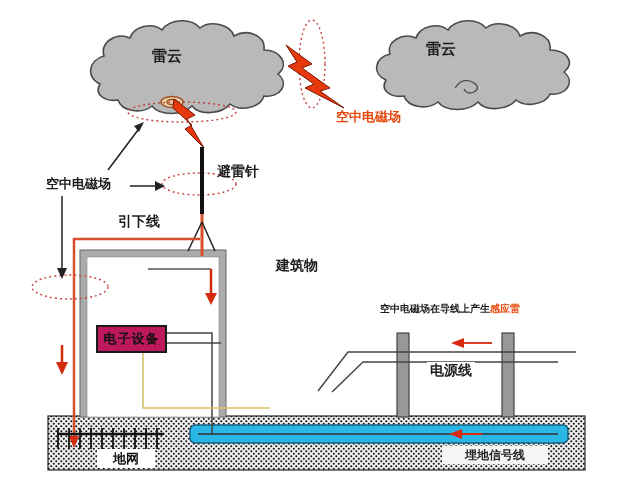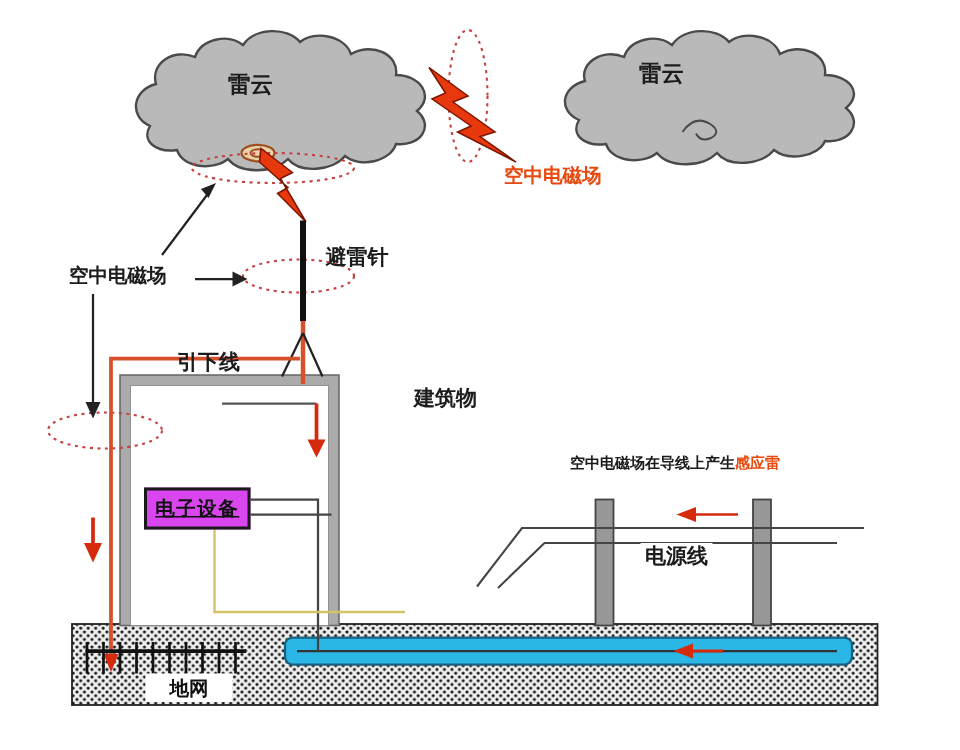--- a/index.html
+++ b/index.html
@@ -5,22 +5,22 @@
   html,body{margin:0;padding:0;background:#fff;}
   #stage{
     position:relative;width:640px;height:500px;background:#ffffff;overflow:hidden;
     font-family:"DejaVu Sans","Liberation Sans",sans-serif;
   }
   #canvas{position:absolute;left:0;top:0;}
   .lbl{position:absolute;color:#1c1c1c;font-weight:bold;white-space:nowrap;}
   .lbl-red{color:#e8490f;}
   .box{position:absolute;display:flex;align-items:center;justify-content:center;
        font-weight:bold;box-sizing:border-box;}
-  #equip-box{left:96px;top:325px;width:71px;height:28px;background:#d946ef;
-       border:2px solid #1a1a1a;color:#111;font-size:13px;letter-spacing:1px;text-decoration:underline;}
+  #equip-box{left:96px;top:325px;width:71px;height:28px;background:#be185d;
+       border:2px solid #1a1a1a;color:#111;font-size:13px;letter-spacing:1px;}
   #dist-box{left:270px;top:390px;width:48px;height:27px;background:#f2a31d;
        border:1.5px solid #222;color:#cc1a00;font-size:11px;}
   #gridlbl-box{left:97px;top:449px;width:58px;height:19px;background:#ffffff;
        color:#111;font-size:13px;}
   #signallbl-box{left:442px;top:446px;width:106px;height:18px;background:#f6f6f6;
        color:#222;font-size:12px;}
   #powerline-lbl{background:#ffffff;padding:0 3px;}
 </style>
 </head>
 <body>
@@ -115,27 +115,30 @@
     <polyline points="332,392 363,362 558,362" fill="none" stroke="#444" stroke-width="1.4"></polyline>
     <line x1="463" y1="343" x2="492" y2="343" stroke="#d62a0d" stroke-width="1.8"></line>
     <polygon points="451,343 464,338 464,348" fill="#d62a0d"></polygon>
   </svg>
 
   <div class="lbl" style="left:152px;top:47px;font-size:15px;">雷云</div>
   <div class="lbl" style="left:426px;top:40px;font-size:15px;">雷云</div>
   <div class="lbl lbl-red" style="left:336px;top:108px;font-size:13px;">空中电磁场</div>
   <div class="lbl" style="left:46px;top:175px;font-size:13px;">空中电磁场</div>
   <div class="lbl" style="left:217px;top:163px;font-size:14px;text-align:center;">避雷针</div>
-  <div class="lbl" style="left:118px;top:233px;font-size:14px;">引下线</div>
+  <div class="lbl" style="left:118px;top:213px;font-size:14px;">引下线</div>
   <div class="lbl" style="left:228px;top:257px;font-size:14px;padding-left:48px;">建筑物</div>
   <div class="lbl" style="left:360px;top:302px;font-size:10px;margin-left:20px;">
     <span>空中电磁场在导线上产生</span><span class="lbl-red">感应雷</span>
   </div>
   <div class="lbl" id="powerline-lbl" style="left:427px;top:362px;font-size:14px;">电源线</div>
 
   <div class="box" id="equip-box">
     <span>电子设备</span>
   </div>
   <div class="box" id="gridlbl-box">
     <span>地网</span>
   </div>
+  <div class="box" id="signallbl-box">
+    <span>埋地信号线</span>
+  </div>
 
 </div>
 
 </body></html>

